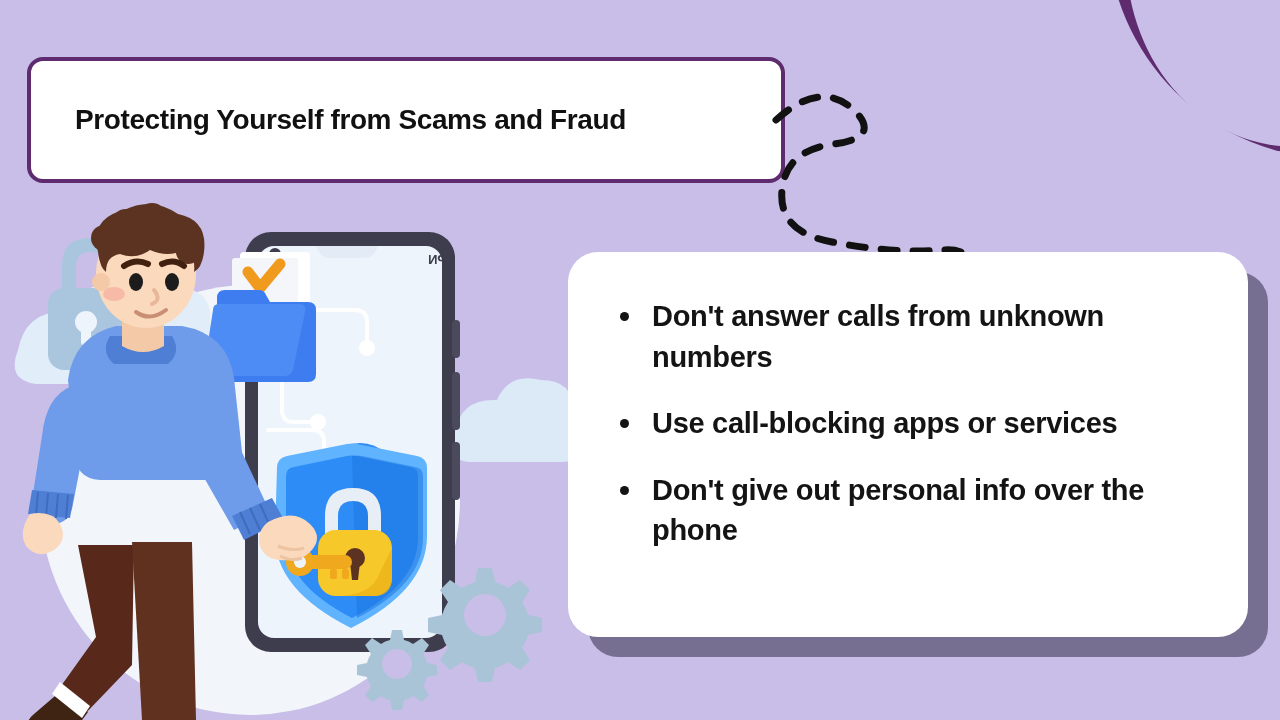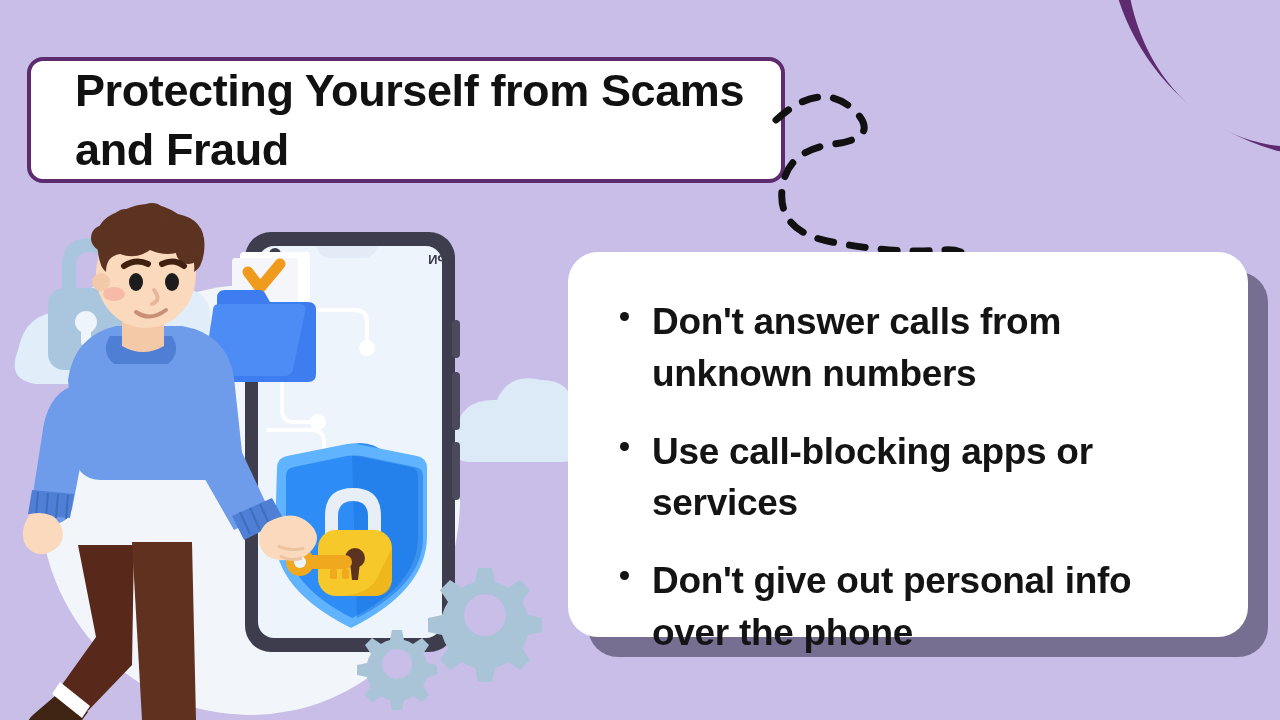--- a/index.html
+++ b/index.html
@@ -59,21 +59,21 @@
     box-sizing: border-box;
     background: #ffffff;
     border: 4px solid #5e2b6e;
     border-radius: 16px;
     display: flex;
     align-items: center;
   }
   .title-text {
     margin: 0;
     padding: 0 28px 0 44px;
-    font-size: 45px;
+    font-size: 28px;
     font-weight: bold;
     line-height: 1.32;
     letter-spacing: -0.4px;
     color: #111111;
   }
 
   
   .arrow-wrap {
     position: absolute;
     left: 770px;
@@ -104,21 +104,21 @@
     box-sizing: border-box;
     padding: 44px 34px 30px 44px;
   }
   .bullets {
     margin: 0;
     padding: 0 0 0 32px;
     list-style: none;
   }
   .bullets li {
     position: relative;
-    font-size: 37px;
+    font-size: 29px;
     font-weight: bold;
     line-height: 1.40;
     letter-spacing: -0.3px;
     color: #141414;
     margin-bottom: 26px;
     padding-left: 8px;
   }
   .bullets li:last-child { margin-bottom: 0; }
   .bullets li::before {
     content: "";

